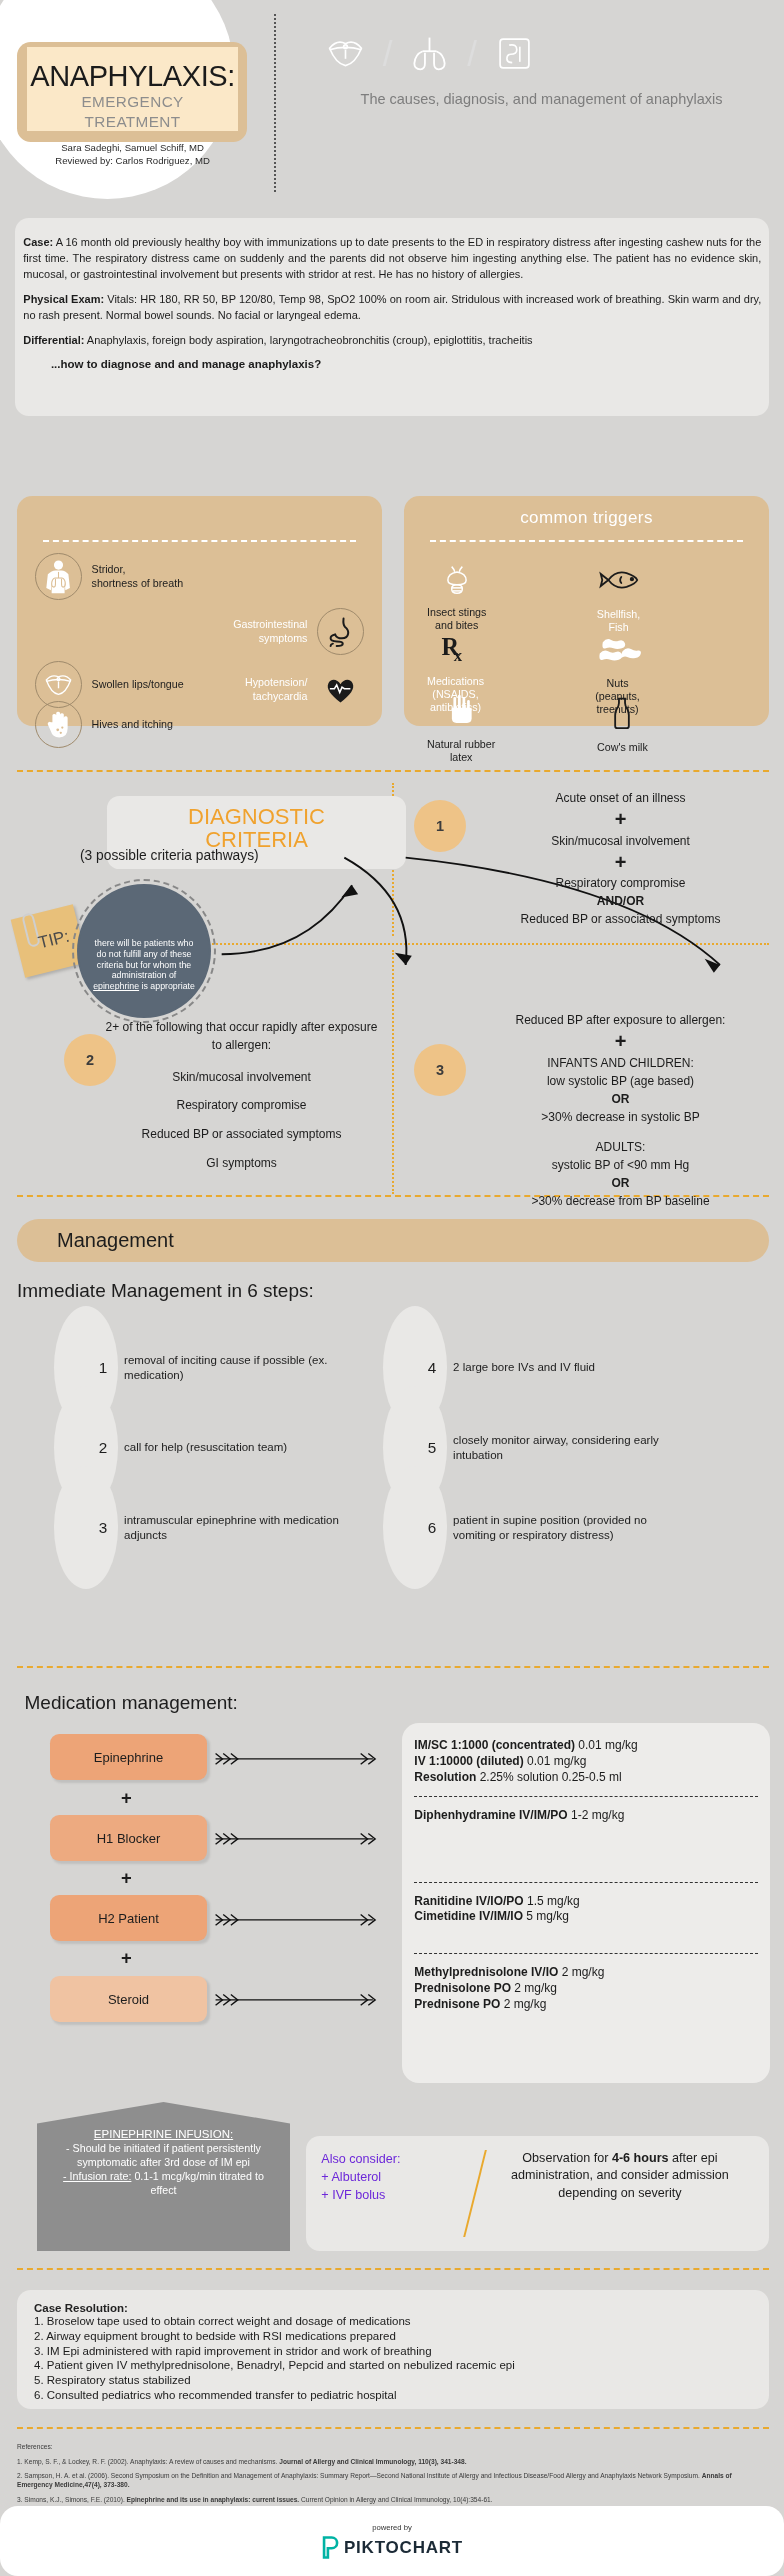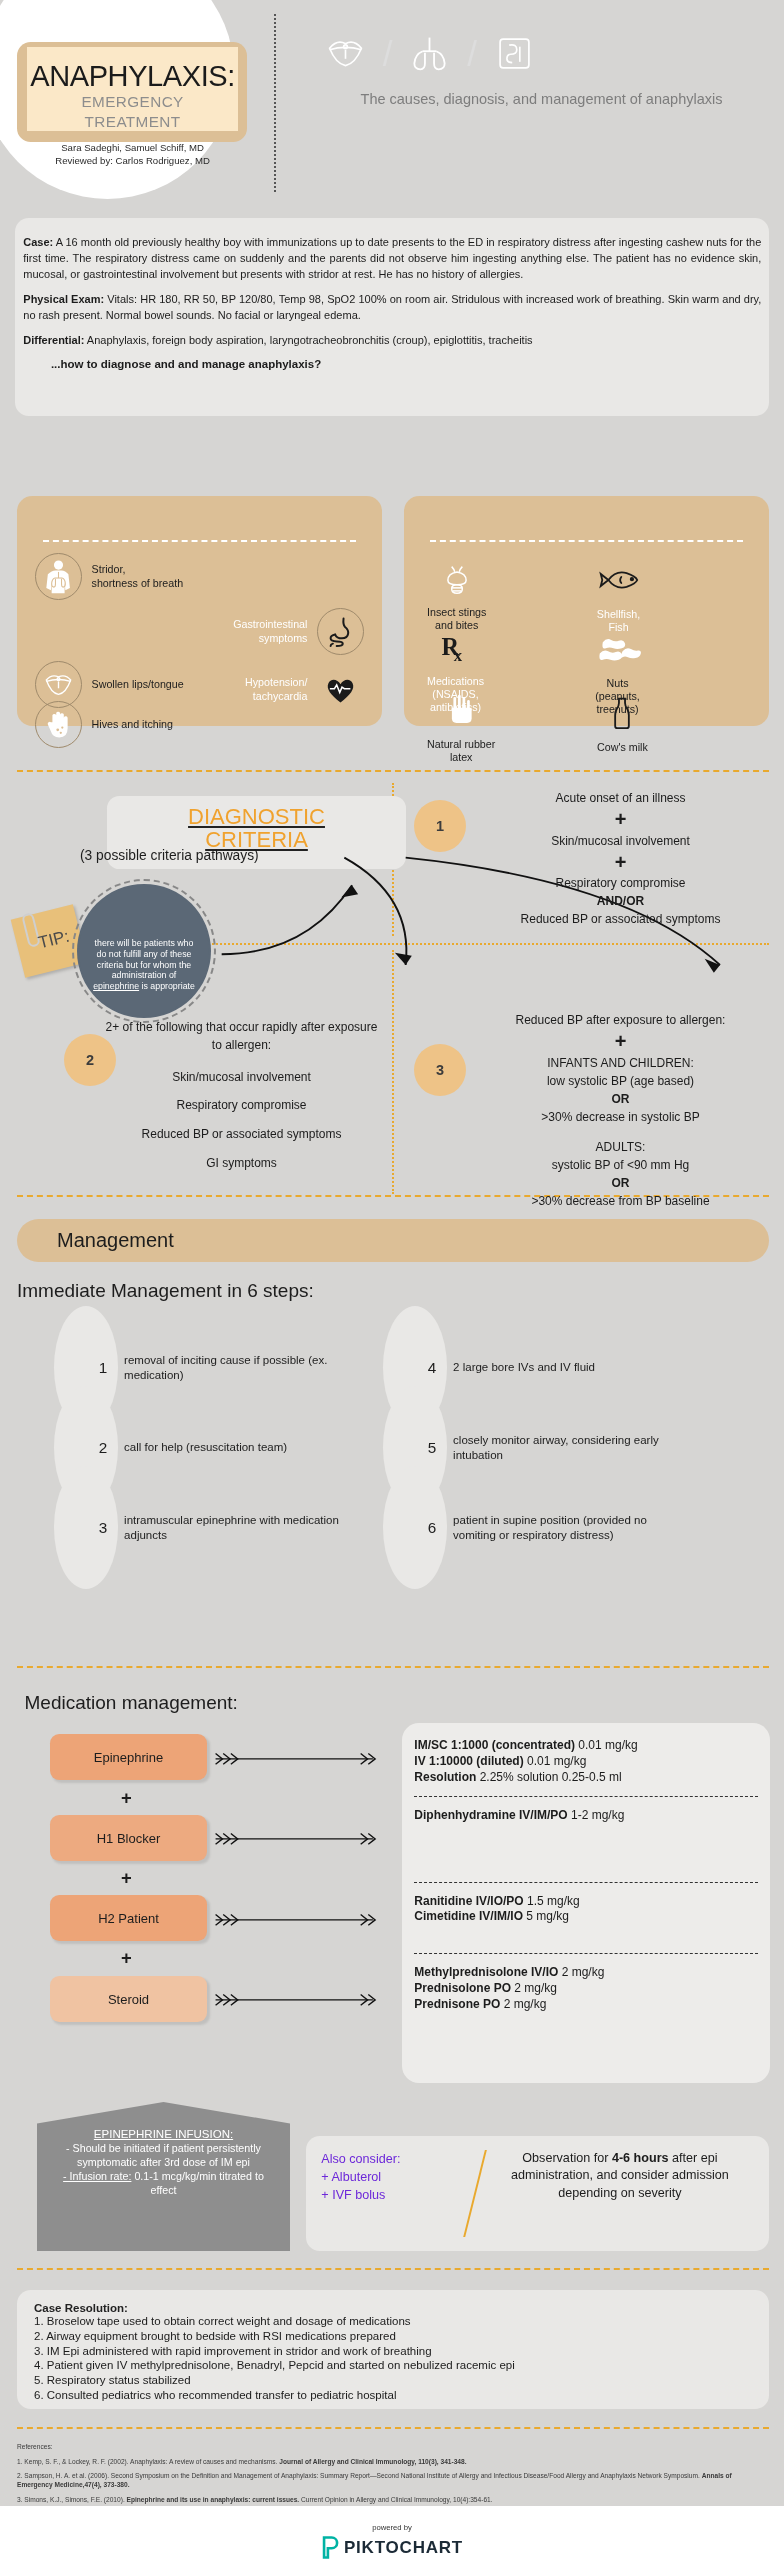--- a/index.html
+++ b/index.html
@@ -103,21 +103,21 @@
   .trig-ico { width:47px; height:47px; display:flex; align-items:center; justify-content:center; flex:0 0 auto;}
 
   
   .hdiv { position:absolute; left:17px; width:752px; border-top:2.3px dashed #e9a92e; }
   .hdot { position:absolute; left:17px; width:752px; border-top:2.3px dotted #e9a92e; }
   .vdot { position:absolute; border-left:2.3px dotted #e9a92e; }
 
   
   .dx-box {
     position:absolute; left:107px; top:796px; width:299px; height:73px;
-    background:#e9e8e6; border-radius:12.3px;text-decoration:underline;
+    background:#e9e8e6; border-radius:12.3px;
   }
   .dx-title { text-align:center; color:#f0a22e; font-size:22px; line-height:1.05; padding-top:9.2px; }
   .dx-sub { position:absolute; left:80px; top:848px; width:237px; font-size:13.8px; color:#1d1d1d; line-height:1.15;}
   .tip-circle {
     position:absolute; left:77px; top:884px; width:134px; height:134px;
     border-radius:50%; background:#5b6876; border:2.3px dashed #5b6876;
     outline:2.3px dashed #888; outline-offset:3.1px;
     display:flex; align-items:center; justify-content:center;
   }
   .tip-circle p { color:#fff; font-size:8.8px; line-height:1.25; text-align:center; padding:0 10.7px;margin-top:28px;}
@@ -205,21 +205,21 @@
   .res-box .rt { font-weight:700; font-size:11.5px; }
   .res-box ol { list-style:none; font-size:11.5px; line-height:1.28; color:#1c1c1c;}
 
   
   .refs { position:absolute; left:17px; top:2443px; width:752px; font-size:6.6px; line-height:1.3; color:#3a3a3a;}
   .refs .r { margin-bottom:6.1px; }
   .refs b { font-weight:700; }
   .footer {
     position:absolute; left:0; top:2506px; width:784px; height:70px;
     background:#ffffff; display:flex; flex-direction:column;
-    align-items:center; justify-content:center; gap:4px;
+    align-items:center; justify-content:center; gap:4px;border-radius:18px;
   }
   .footer .pb { font-size:7.7px; color:#333; }
   .footer .logo { display:flex; align-items:center; gap:4.6px; }
   .footer .logo span { font-size:17px; font-weight:700; letter-spacing:0.8px; color:#1b2a36; }
 </style>
 </head>
 <body>
 
 <div class="page">
 
@@ -352,20 +352,21 @@
               <circle cx="28" cy="27" r="1.5"></circle>
               <circle cx="26" cy="34" r="1.5"></circle>
             </g>
           </svg>
       </span>
       <span class="sym-label">Hives and itching</span>
     </div>
   </div>
 
   <div class="panel right">
+    <div class="panel-title">common triggers</div>
     <div class="panel-rule"></div>
 
     <div class="trig-row" style="left:23px; top:58px;">
       <span class="trig-ico">
         <svg width="38" height="38" viewBox="0 0 50 50">
             <g fill="none" stroke="#fff" stroke-width="2">
           <path d="M18 10 q3 3 4 7"></path>
               <path d="M32 10 q-3 3 -4 7"></path>
           <path d="M25 17 q-12 2 -12 11 q0 6 12 6 q12 0 12-6 q0-9 -12-11Z"></path>
           <path d="M25 34 q-7 0 -7 5 q0 6 7 6 q7 0 7-6 q0-5 -7-5Z"></path>

